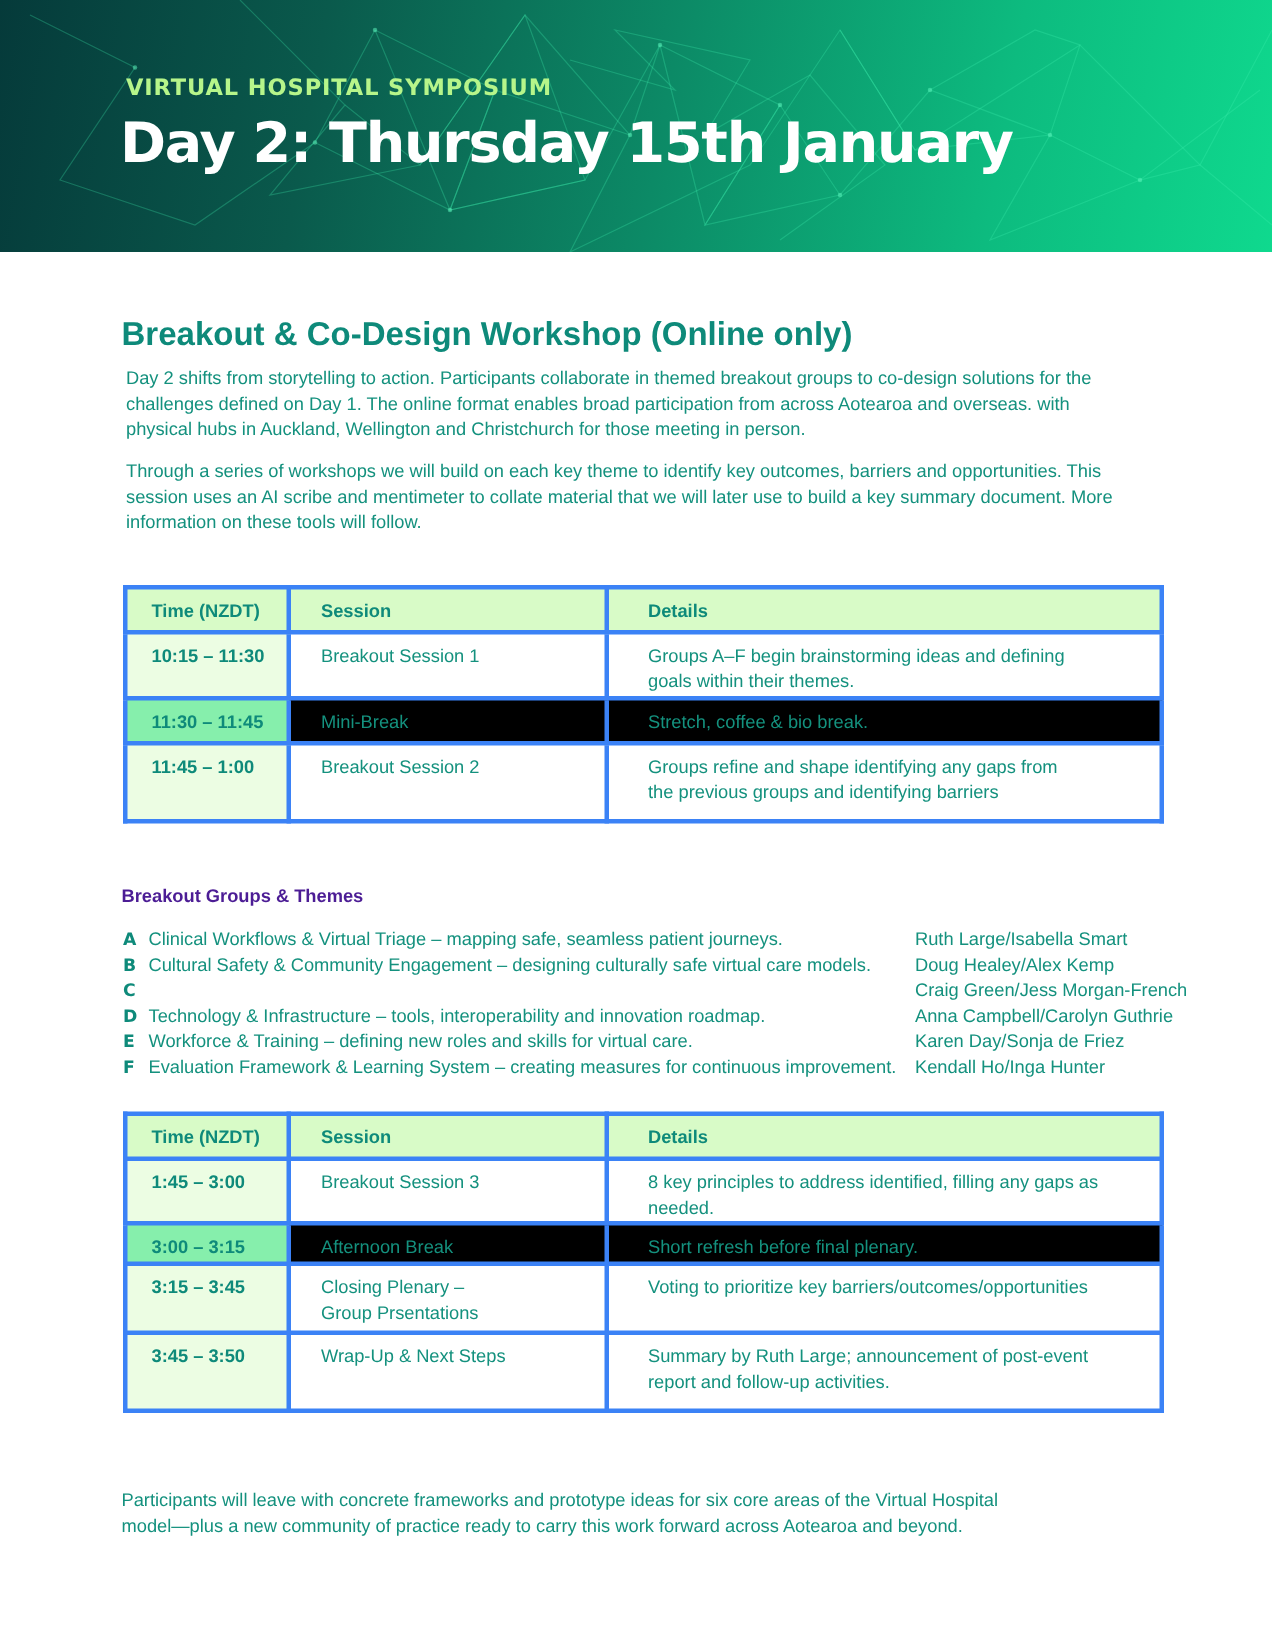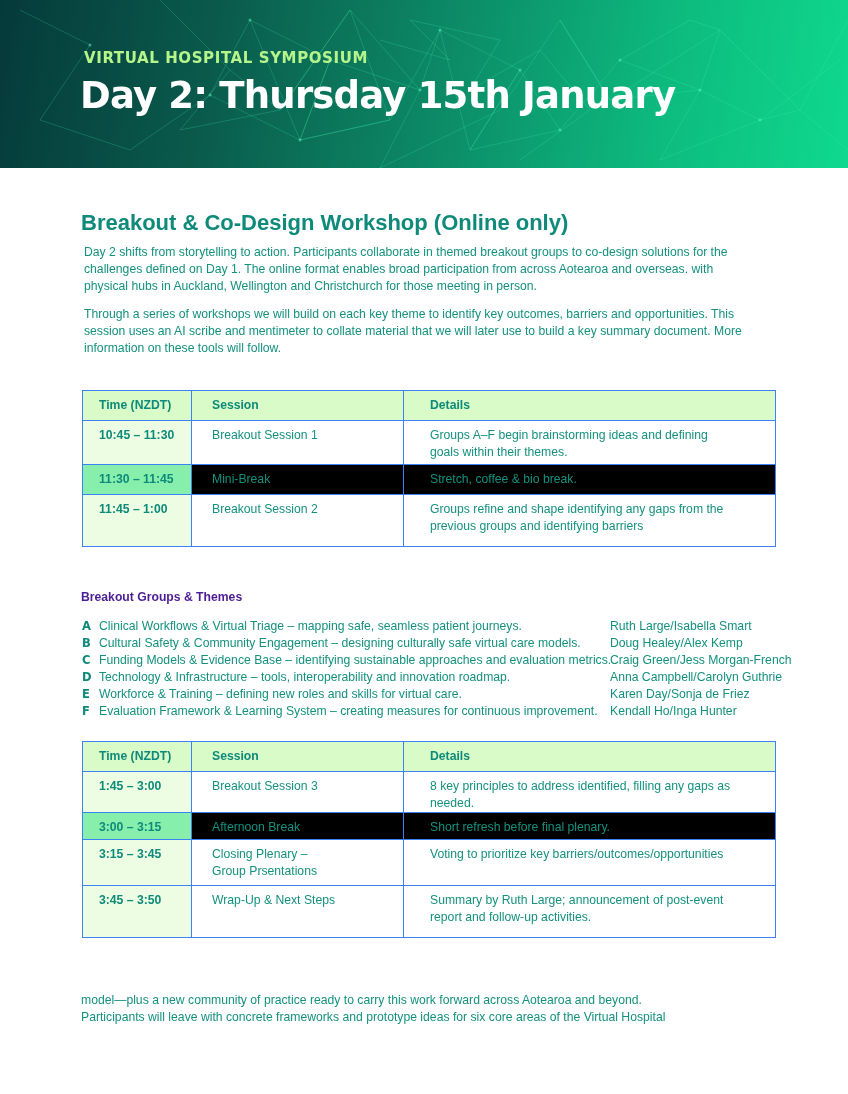--- a/index.html
+++ b/index.html
@@ -33,21 +33,21 @@
   .para.p1 { top: 244px; }
   .para.p2 { top: 306px; }
 
   table.sched {
     position: absolute; left: 82px; width: 694px;
     border-collapse: collapse; font-size: 12.2px; color: #14917e;
   }
   table.sched.t1 { top: 390px; }
   table.sched.t2 { top: 741px; }
   table.sched td, table.sched th {
-    border: 1px solid #3b82f6; vertical-align: top; text-align: left;
+    border: 3px solid #3b82f6; vertical-align: top; text-align: left;
     padding: 6px 0 0 0; line-height: 17px;
   }
   table.sched th { background: #d8fbc7; font-weight: bold; height: 30px; padding-top: 6px; color: #0e8a7a; }
   table.sched .c1 { width: 109px; padding-left: 16px; }
   table.sched .c2 { width: 212px; padding-left: 20px; }
   table.sched .c3 { padding-left: 26px; }
   table.sched td.c1 { font-weight: bold; background: #ecfde3; color: #0e8a7a; }
   table.sched tr.brk td { background: #000000; }
   table.sched tr.brk td.c1 { background: #86efac; }
 
@@ -106,21 +106,21 @@
 <table class="sched t1">
   <thead>
     <tr>
       <th class="c1">Time (NZDT)</th>
       <th class="c2">Session</th>
       <th class="c3">Details</th>
     </tr>
   </thead>
   <tbody>
     <tr style="height:44px">
-      <td class="c1">10:45 – 11:30</td>
+      <td class="c1">10:15 – 11:30</td>
       <td class="c2">Breakout Session 1</td>
       <td class="c3" style="padding-right:40px">
         <span>Groups A–F begin brainstorming ideas and defining goals within their themes.</span>
       </td>
     </tr>
     <tr class="brk" style="height:30px">
       <td class="c1">11:30 – 11:45</td>
       <td class="c2">Mini-Break</td>
       <td class="c3">Stretch, coffee &amp; bio break.</td>
     </tr>
@@ -141,21 +141,20 @@
     <span class="theme">Clinical Workflows &amp; Virtual Triage – mapping safe, seamless patient journeys.</span>
     <span class="leads">Ruth Large/Isabella Smart</span>
   </div>
   <div class="group-row">
     <span class="letter">B</span>
     <span class="theme">Cultural Safety &amp; Community Engagement – designing culturally safe virtual care models.</span>
     <span class="leads">Doug Healey/Alex Kemp</span>
   </div>
   <div class="group-row">
     <span class="letter">C</span>
-    <span class="theme">Funding Models &amp; Evidence Base – identifying sustainable approaches and evaluation metrics.</span>
     <span class="leads">Craig Green/Jess Morgan-French</span>
   </div>
   <div class="group-row">
     <span class="letter">D</span>
     <span class="theme">Technology &amp; Infrastructure – tools, interoperability and innovation roadmap.</span>
     <span class="leads">Anna Campbell/Carolyn Guthrie</span>
   </div>
   <div class="group-row">
     <span class="letter">E</span>
     <span class="theme">Workforce &amp; Training – defining new roles and skills for virtual care.</span>
@@ -206,15 +205,15 @@
       <td class="c2">Wrap-Up &amp; Next Steps</td>
       <td class="c3">
         <div>Summary by Ruth Large; announcement of post-event</div>
         <div>report and follow-up activities.</div>
       </td>
     </tr>
   </tbody>
 </table>
 
 <div class="closing">
+  <div>Participants will leave with concrete frameworks and prototype ideas for six core areas of the Virtual Hospital</div>
   <div>model—plus a new community of practice ready to carry this work forward across Aotearoa and beyond.</div>
-  <div>Participants will leave with concrete frameworks and prototype ideas for six core areas of the Virtual Hospital</div>
 </div>
 
 </body></html>

